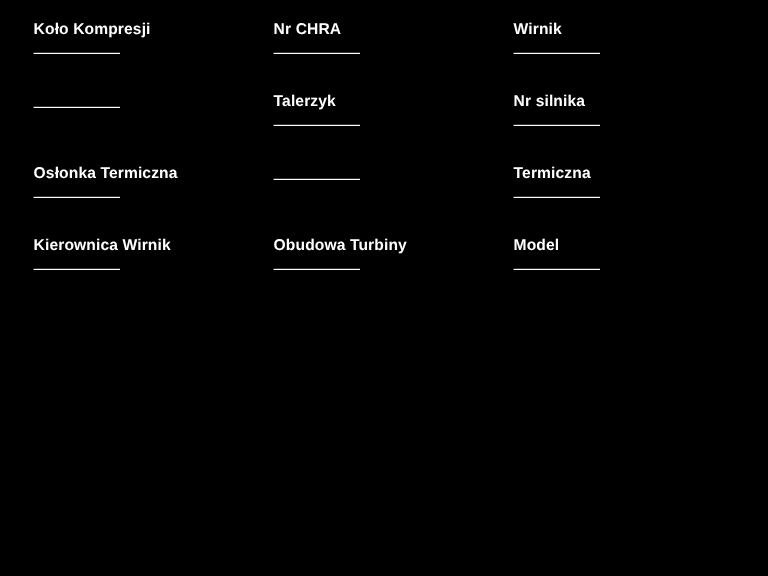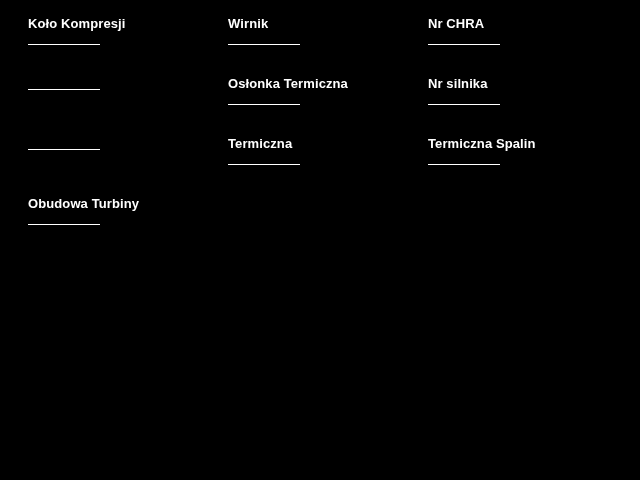--- a/index.html
+++ b/index.html
@@ -59,58 +59,66 @@
 
 <div class="page">
   <div class="grid">
 
     <div class="field">
       <div class="field-label">Koło Kompresji</div>
       <div class="field-rule"></div>
     </div>
 
     <div class="field">
-      <div class="field-label">Wirnik</div>
+      <div class="field-label">Nr CHRA</div>
       <div class="field-rule"></div>
     </div>
 
     <div class="field">
-      <div class="field-label">Nr CHRA</div>
+      <div class="field-label">Wirnik</div>
       <div class="field-rule"></div>
     </div>
 
     <div class="field wide">
       <div class="field-rule"></div>
     </div>
 
-
     <div class="field">
-      <div class="field-label">Osłonka Termiczna</div>
+      <div class="field-label">Talerzyk</div>
       <div class="field-rule"></div>
     </div>
 
     <div class="field">
       <div class="field-label">Nr silnika</div>
+      <div class="field-rule"></div>
+    </div>
+
+    <div class="field">
+      <div class="field-label">Osłonka Termiczna</div>
       <div class="field-rule"></div>
     </div>
 
     <div class="field">
       <div class="field-rule"></div>
     </div>
 
     <div class="field">
       <div class="field-label">Termiczna</div>
       <div class="field-rule"></div>
     </div>
 
     <div class="field">
-      <div class="field-label">Termiczna Spalin</div>
+      <div class="field-label">Kierownica Wirnik</div>
       <div class="field-rule"></div>
     </div>
 
     <div class="field">
       <div class="field-label">Obudowa Turbiny</div>
       <div class="field-rule"></div>
     </div>
 
+    <div class="field">
+      <div class="field-label">Model</div>
+      <div class="field-rule"></div>
+    </div>
 
   </div>
 </div>
 
 </body></html>

